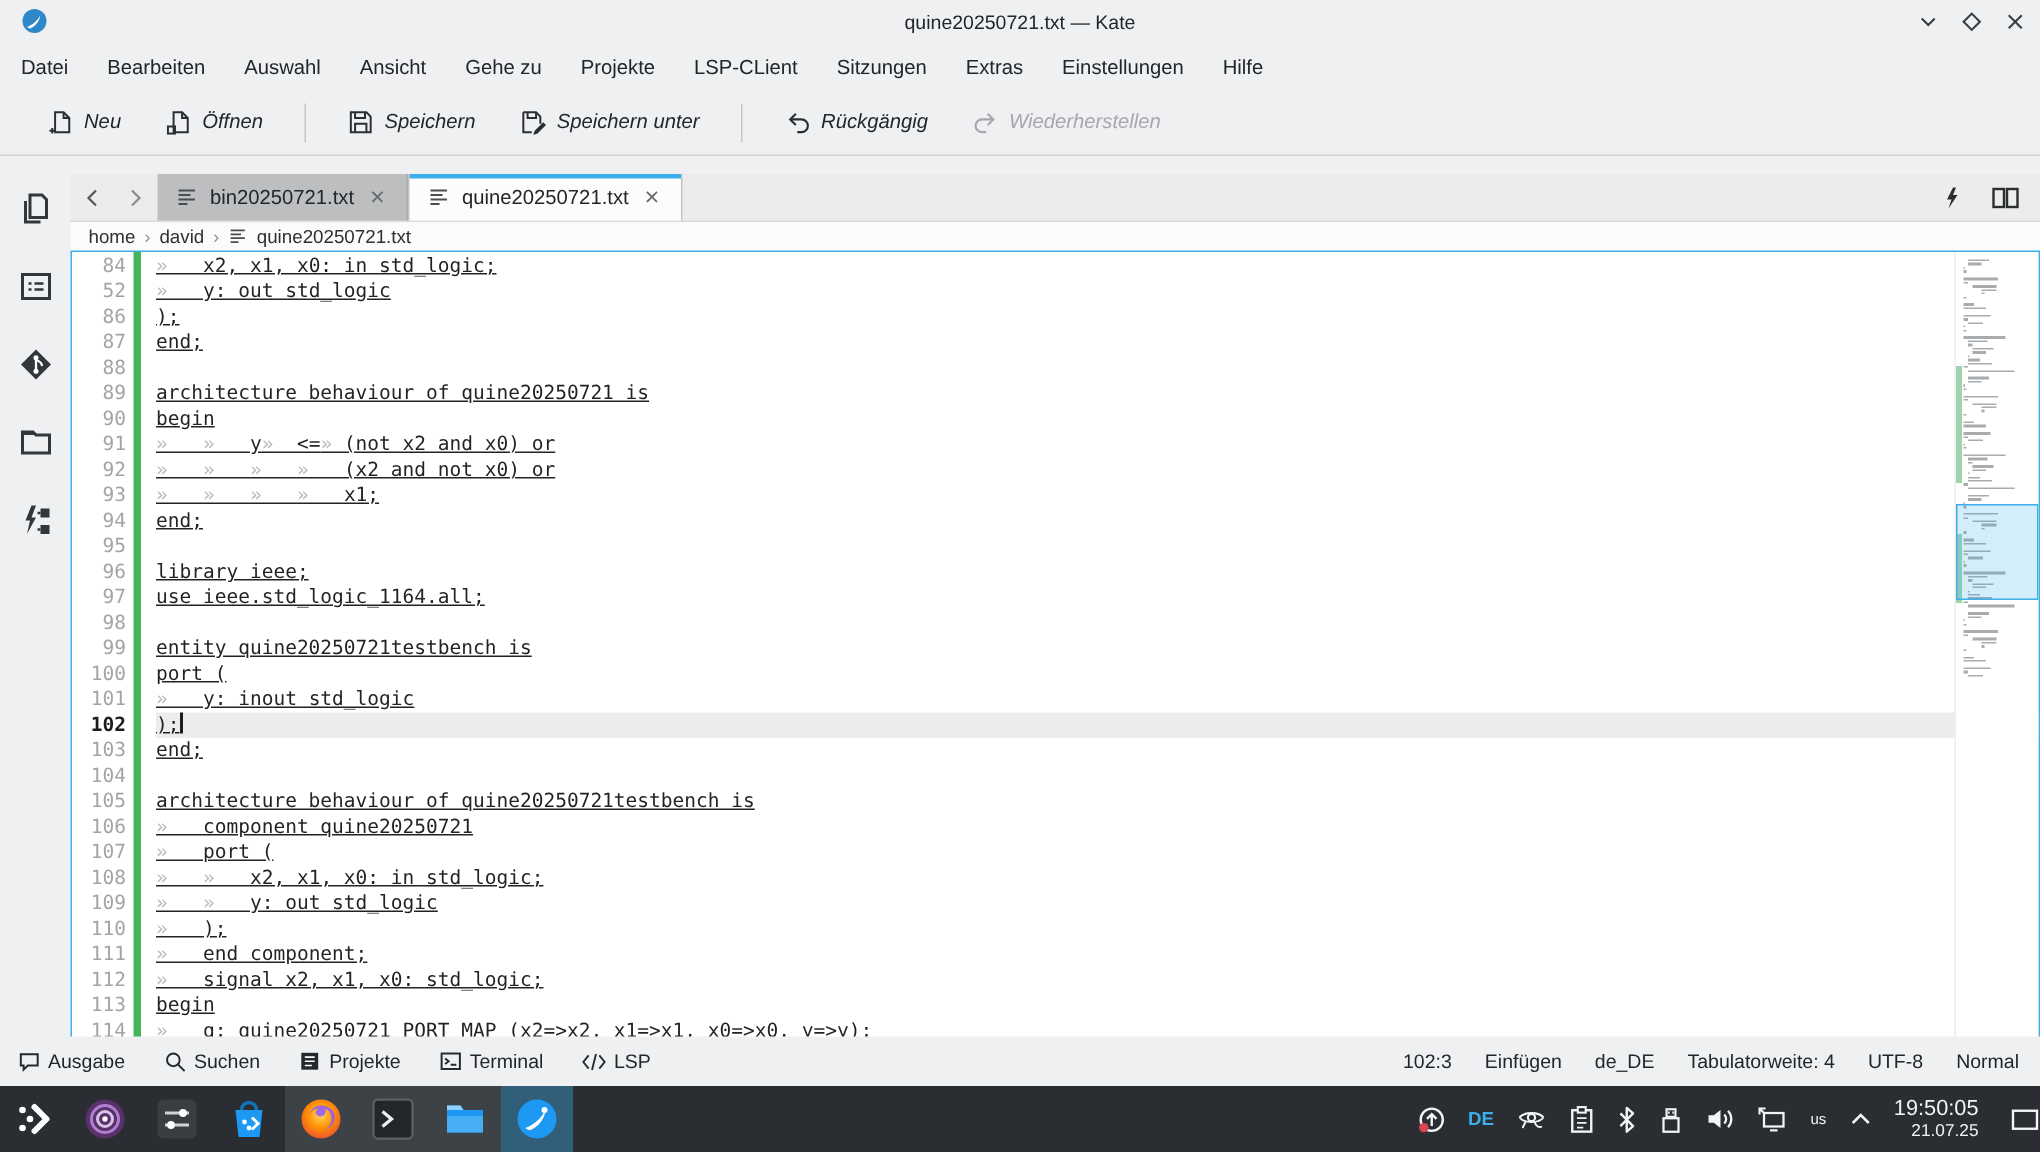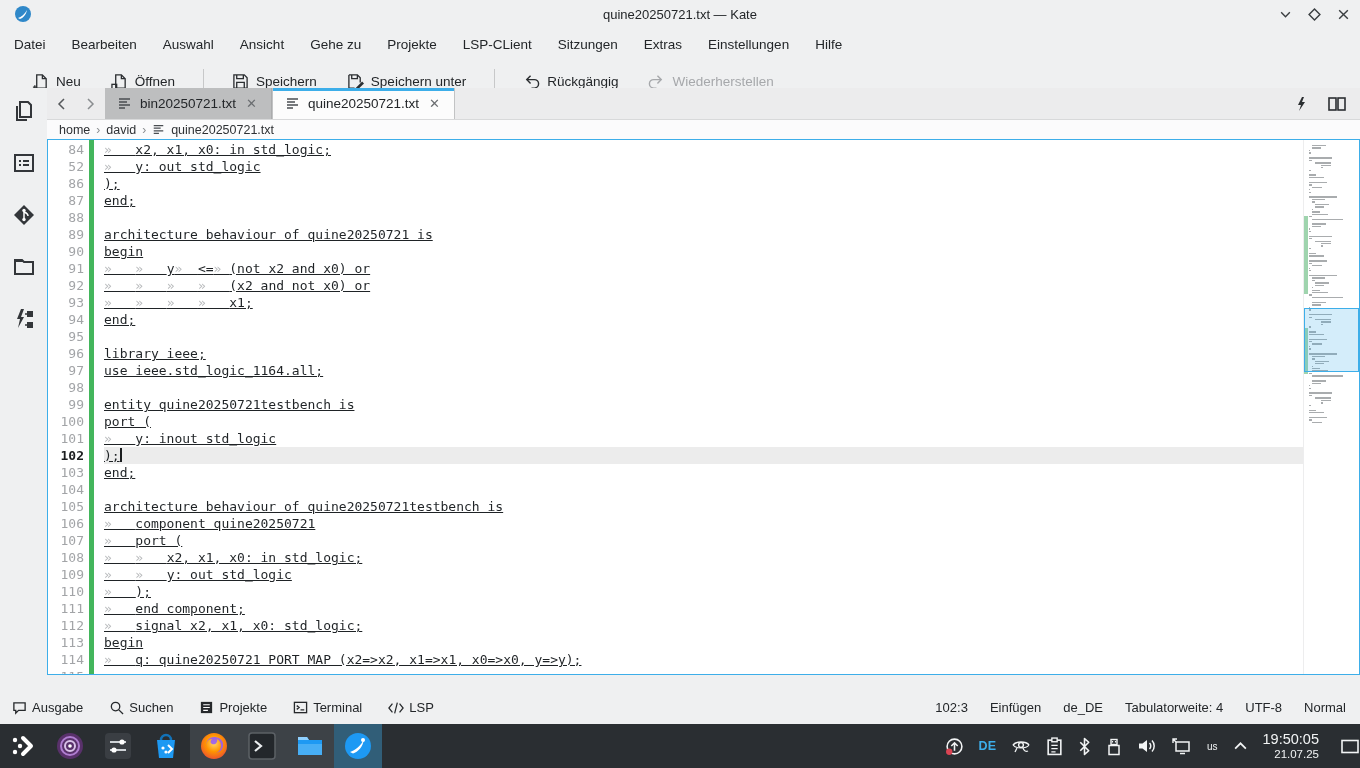--- a/index.html
+++ b/index.html
@@ -18,28 +18,28 @@
 
   
   .menubar { position:absolute; top:28px; left:0; width:1360px; height:32px;
     background:#eff0f1; display:flex; align-items:center; gap:26px; padding-left:14px;
     font-size:13.5px; }
   .menubar span { cursor:default; }
 
   
   .toolbar { position:absolute; top:60px; left:0; width:1360px; height:44px;
     background:#eff0f1; border-bottom:1px solid #d2d3d4; display:flex; align-items:center; padding-left:24px; }
-  .tbtn { display:flex; align-items:center; gap:7px; font-size:13.5px; padding:6px 8px; border-radius:3px; }
+  .tbtn { display:flex; gap:7px; font-size:13.5px; padding:6px 8px; border-radius:3px;font-style:italic; }
   .tbtn + .tbtn { margin-left:14px; }
   .tsep { width:1px; height:26px; background:#c7c8c9; margin:0 20px; }
   .tbtn.disabled { color:#a6a8ab; }
   .tbtn.disabled svg * { stroke:#a6a8ab; }
 
   
-  .mainrow { position:absolute; top:88px; left:0; width:1360px; height:587px; display:flex; }
+  .mainrow { position:absolute; top:116px; left:0; width:1360px; height:587px; display:flex; }
   .sidebar { width:47px; background:#eff0f1; display:flex; flex-direction:column; align-items:center; padding-top:8px; gap:22px; }
   .sidebar .sbtn { width:30px; height:30px; display:flex; align-items:center; justify-content:center; }
 
   .contentcol { flex:1; display:flex; flex-direction:column; min-width:0; }
 
   
   .tabbar { height:32px; background:#ececed; display:flex; align-items:stretch; border-bottom:1px solid #d8d9da; }
   .navchevrons { display:flex; align-items:center; padding:0 8px; gap:14px; }
   .tab { display:flex; align-items:center; gap:8px; padding:0 12px; font-size:13.5px; position:relative; }
   .tab.inactive { background:#bdbebf; border-right:1px solid #aaabac; }

